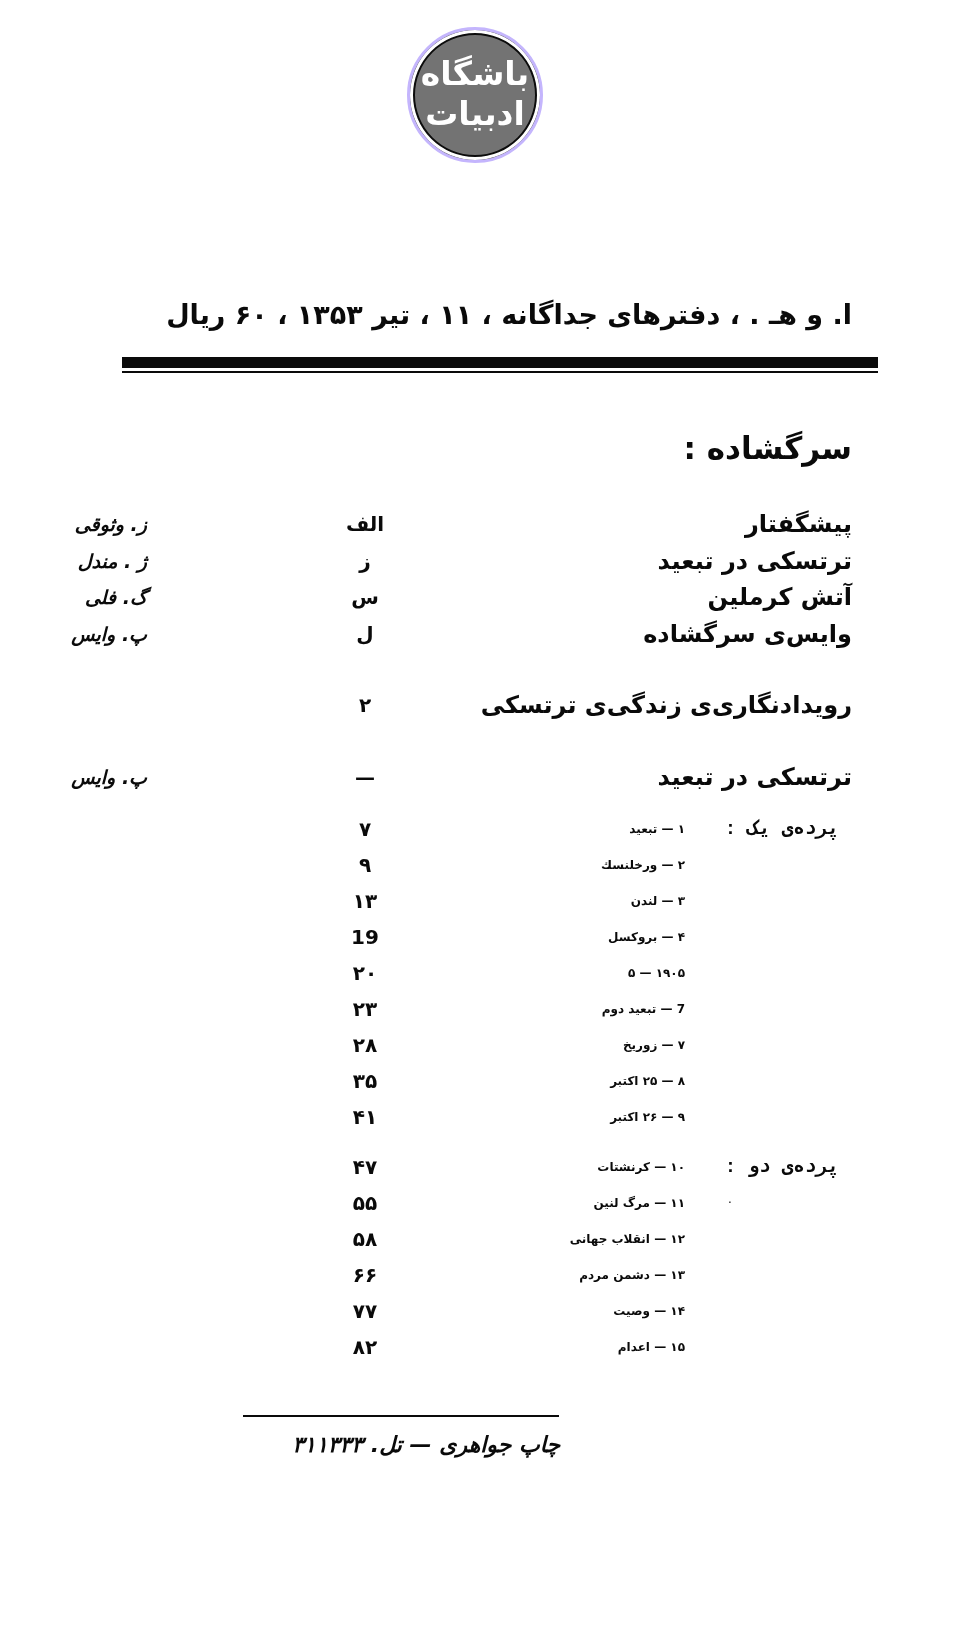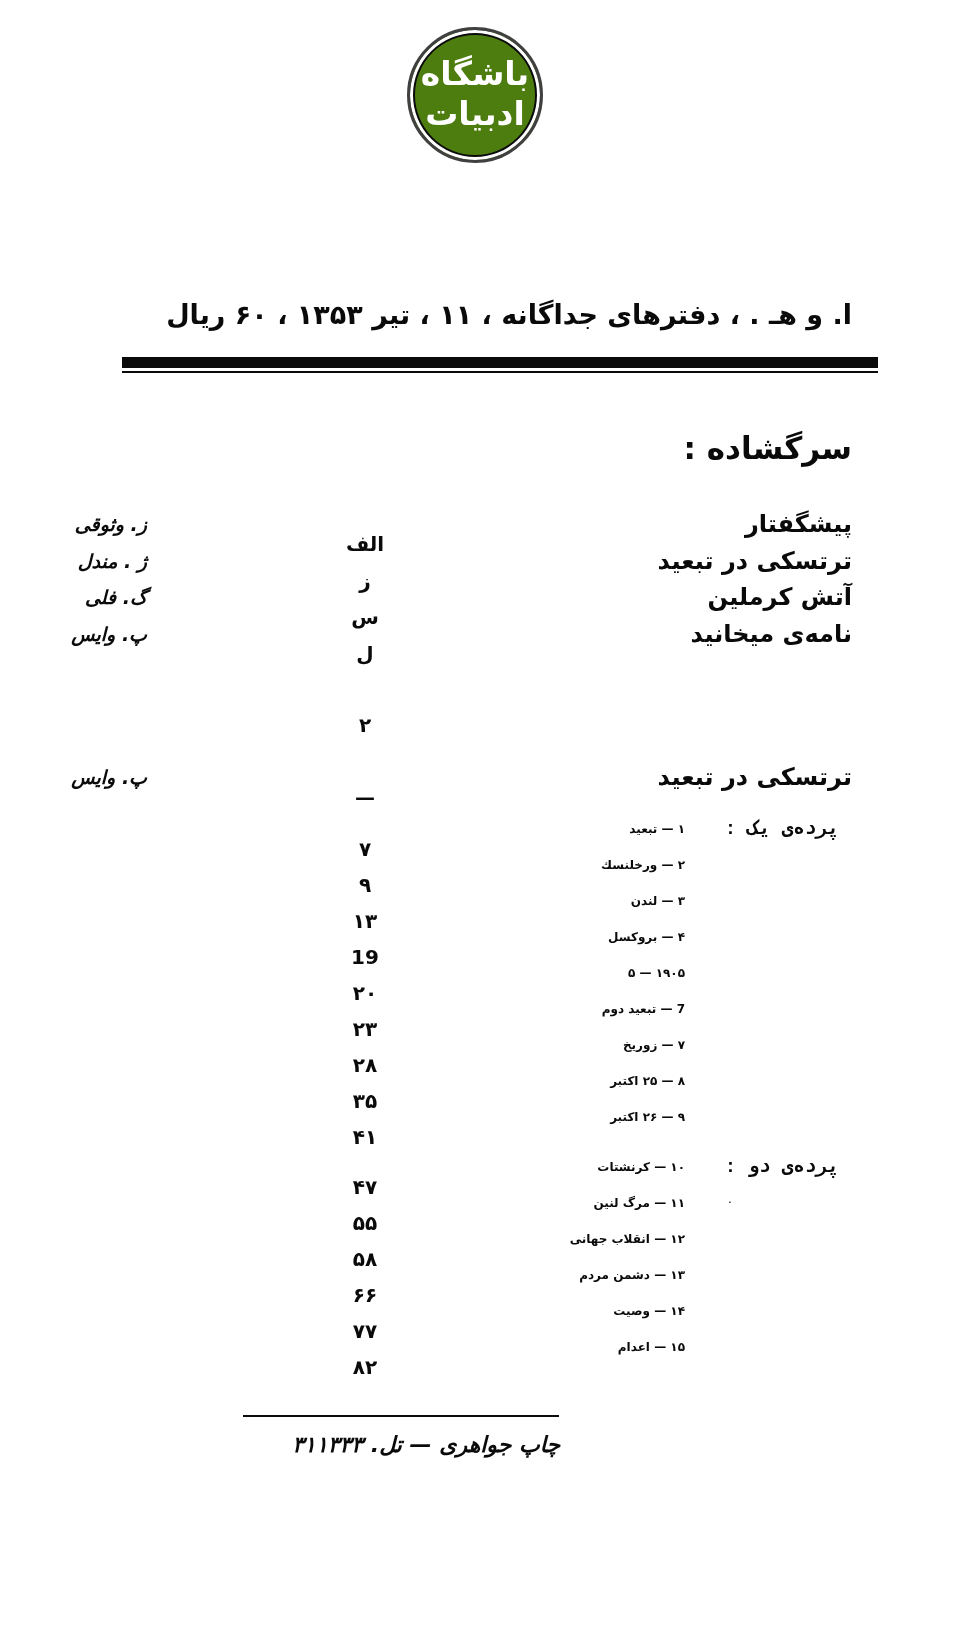--- a/index.html
+++ b/index.html
@@ -3,36 +3,36 @@
 <meta charset="utf-8">
 <style>
   html, body { margin:0; padding:0; background:#ffffff; }
   body { width:957px; height:1649px; position:relative; overflow:hidden;
          font-family:"DejaVu Sans", sans-serif; color:#0a0a0a; }
   .abs { position:absolute; }
   .rtl { direction:rtl; unicode-bidi:plaintext; white-space:nowrap; font-weight:bold; }
 
   
   #logo { left:407px; top:27px; width:136px; height:136px; border-radius:50%;
-          background:#4d7c0f; box-sizing:border-box; border:3px solid #404040;
+          background:#737373; box-sizing:border-box; border:3px solid #c4b5fd;
           box-shadow: inset 0 0 0 3px #ffffff, inset 0 0 0 5px #0c0c0c; }
   #logo .l1, #logo .l2 { position:absolute; left:0; right:0; text-align:center; color:#ffffff;
           font-weight:bold; direction:rtl; font-size:33px; line-height:36px; }
   #logo .l1 { top:26px; }
   #logo .l2 { top:66px; }
 
   #masthead { right:105px; top:295px; font-size:27px; line-height:40px; text-align:left; }
   #rule-thick { left:122px; width:756px; top:357px; height:11px; background:#0a0a0a; }
   #rule-thin { left:122px; width:756px; top:371px; height:2px; background:#0a0a0a; }
 
   #contents-heading { right:105px; top:428px; font-size:31px; line-height:40px; }
 
   .row { position:absolute; left:0; width:957px; height:32px; }
   .title { position:absolute; right:105px; font-size:24px; line-height:32px; text-align:right; }
-  .page { position:absolute; left:320px; width:90px; font-size:20px; line-height:32px; text-align:center; direction:rtl; font-weight:bold;margin-top:20px; }
+  .page { position:absolute; left:320px; width:90px; font-size:20px; line-height:32px; text-align:center; direction:rtl; font-weight:bold; }
   .author { position:absolute; right:810px; font-size:19px; line-height:32px; text-align:right;font-style:italic; }
 
   .act-label { position:absolute; right:118px; font-size:19px; line-height:32px;font-family:Liberation Mono, monospace; }
   .chapter { position:absolute; right:272px; font-size:12px; line-height:32px; text-align:right; }
   .dot { position:absolute; left:728px; font-size:12px; line-height:32px; }
 
   #footer-rule { left:243px; width:316px; top:1415px; height:2px; background:#0a0a0a; }
   #footer-text { left:250px; width:310px; top:1428px; font-size:22px; line-height:34px; text-align:right;font-style:italic; }
 </style>
 </head>
@@ -58,26 +58,27 @@
   <span class="title rtl">ترتسکی در تبعید</span>
   <span class="page">ز</span>
   <span class="author rtl">ژ . مندل</span>
 </div>
 <div class="row" style="top:581px">
   <span class="title rtl">آتش کرملین</span>
   <span class="page">س</span>
   <span class="author rtl">گ. فلی</span>
 </div>
 <div class="row" style="top:618px">
-  <span class="title rtl">نامه‌ی میخانید</span>
+  <span class="title rtl">وایس‌ی سرگشاده</span>
   <span class="page">ل</span>
   <span class="author rtl">پ. وایس</span>
 </div>
 
 <div class="row" style="top:689px">
+  <span class="title rtl">رویداد‌نگاری‌ی زندگی‌ی ترتسکی</span>
   <span class="page">۲</span>
 </div>
 
 <div class="row" style="top:761px">
   <span class="title rtl">ترتسکی در تبعید</span>
   <span class="page">—</span>
   <span class="author rtl">پ. وایس</span>
 </div>
 
 <div class="row" style="top:813px">

